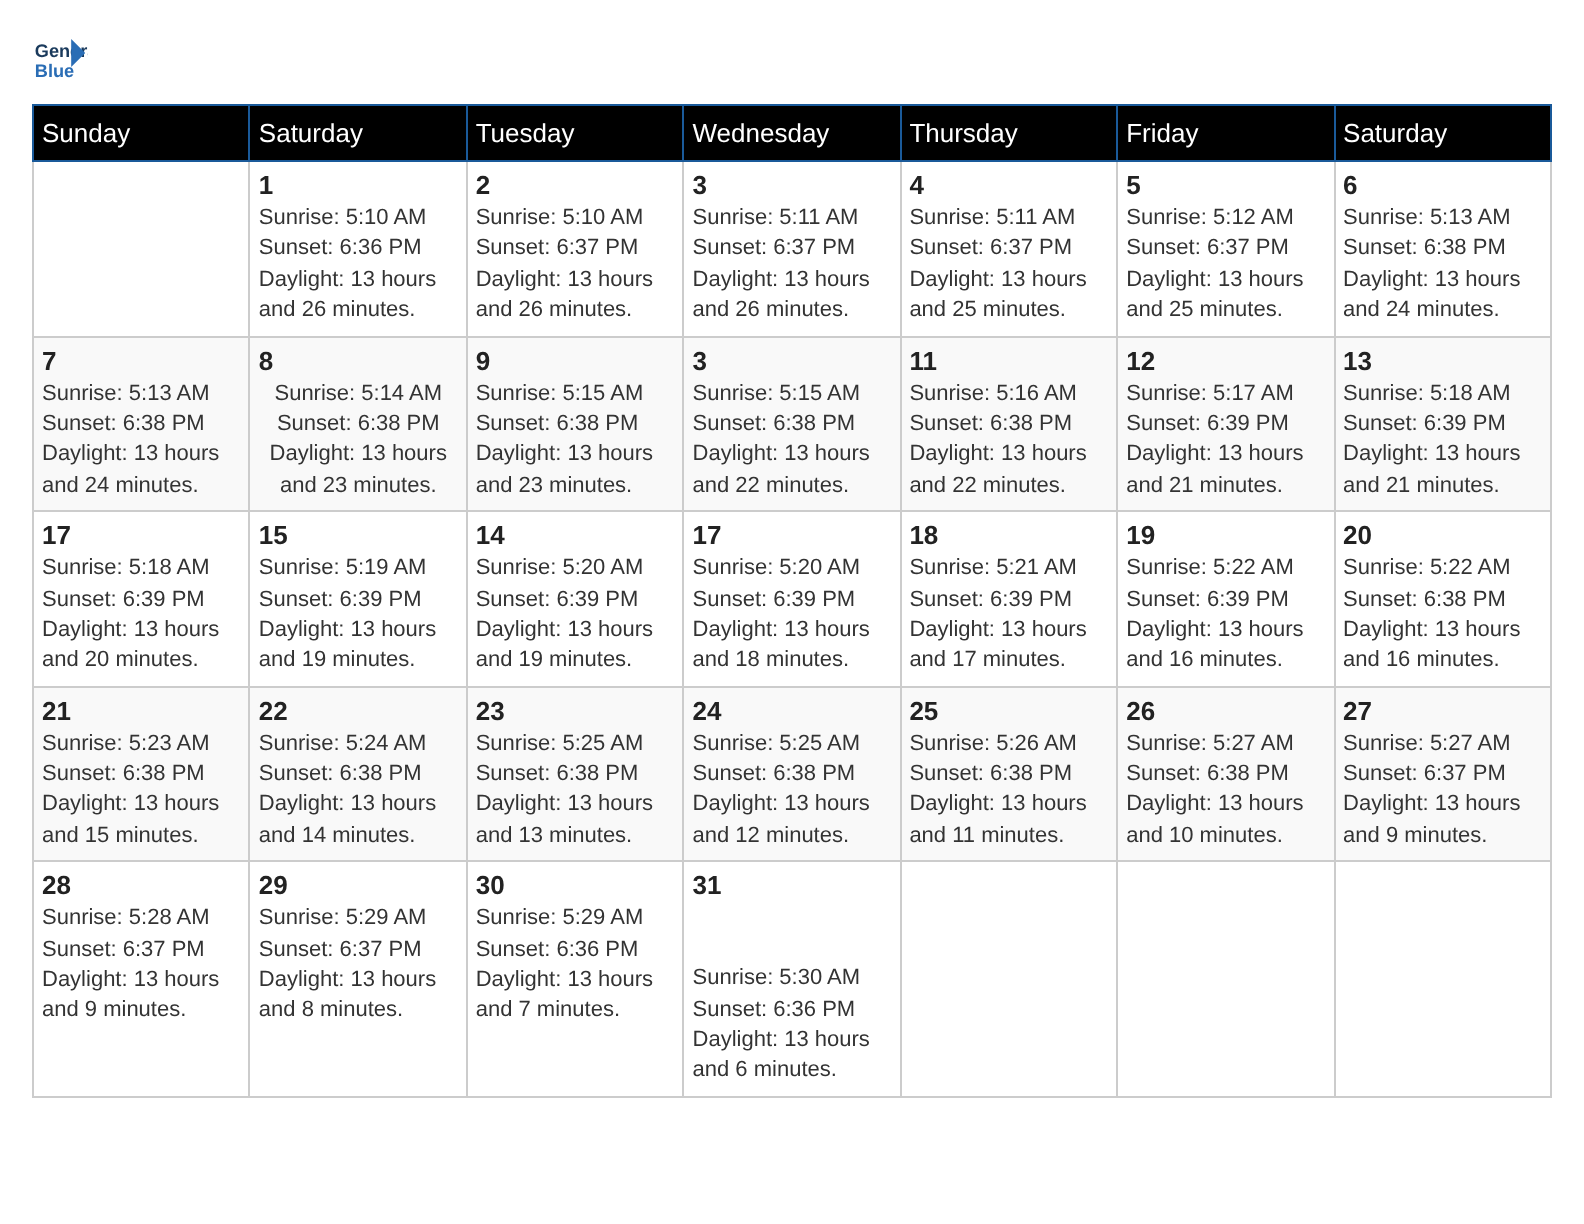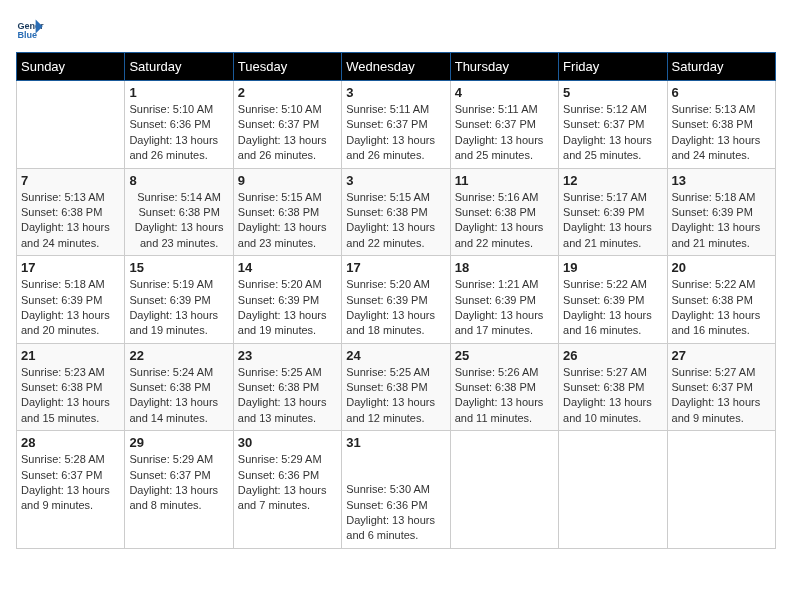--- a/index.html
+++ b/index.html
@@ -234,21 +234,21 @@
         </td>
         <td>
           <span class="day-number">17</span>
           <div class="day-info" style="white-space: pre-line;">Sunrise: 5:20 AM
 Sunset: 6:39 PM
 Daylight: 13 hours
 and 18 minutes.</div>
         </td>
         <td>
           <span class="day-number">18</span>
-          <div class="day-info" style="white-space: pre-line;">Sunrise: 1:21 AM
+          <div class="day-info" style="white-space: pre-line;">Sunrise: 5:21 AM
 Sunset: 6:39 PM
 Daylight: 13 hours
 and 17 minutes.</div>
         </td>
         <td>
           <span class="day-number">19</span>
           <div class="day-info" style="white-space: pre-line;">Sunrise: 5:22 AM
 Sunset: 6:39 PM
 Daylight: 13 hours
 and 16 minutes.</div>

